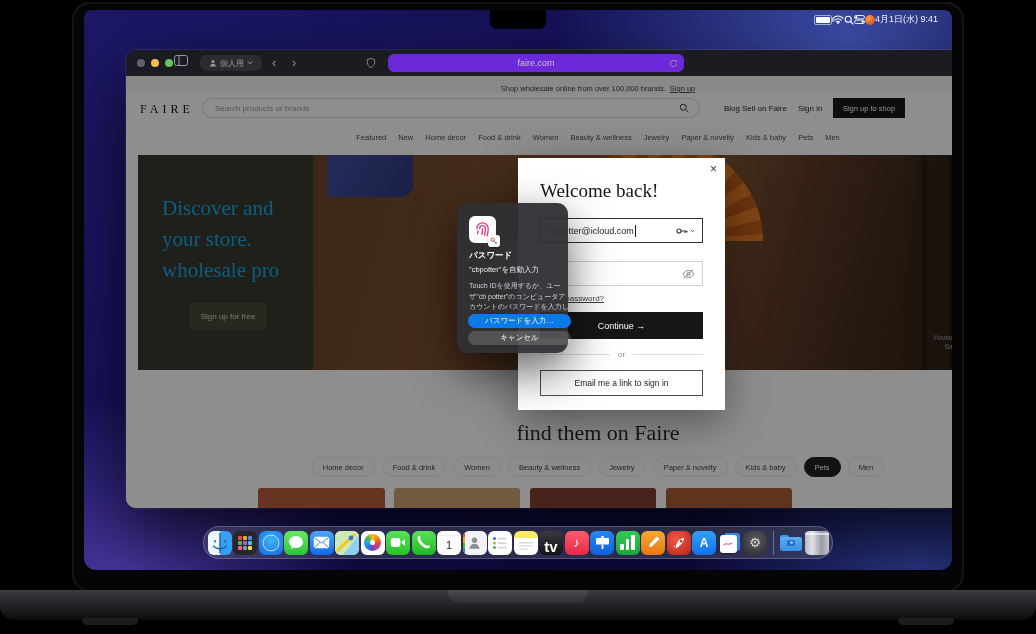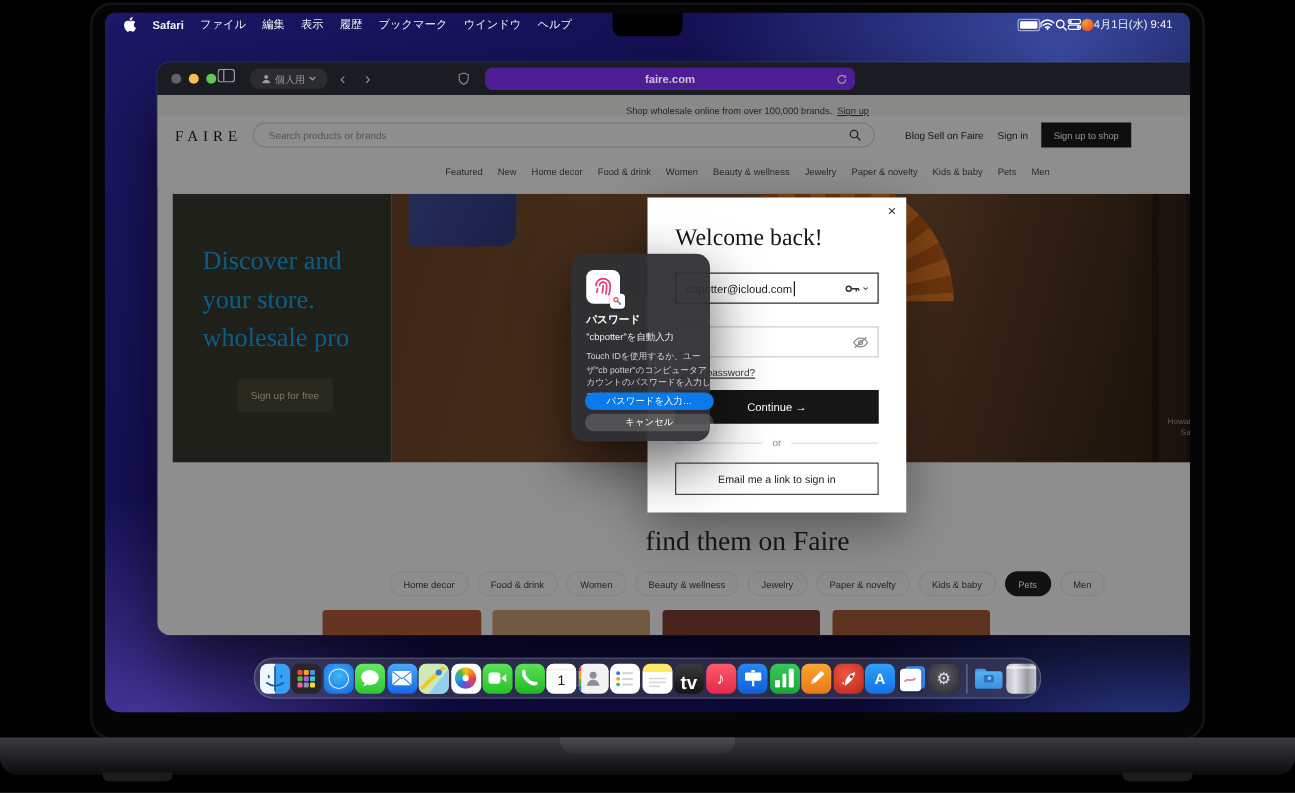--- a/index.html
+++ b/index.html
@@ -35,22 +35,22 @@
   .batt b{position:absolute;right:-3px;top:2px;width:2px;height:4px;background:rgba(255,255,255,.55);border-radius:0 1px 1px 0;}
   .avatar-dot{width:10px;height:10px;border-radius:50%;background:radial-gradient(circle at 35% 30%,#f6a03c,#e05a22 70%,#a83812);}
   
   .win{position:absolute;left:42px;top:40px;width:944px;height:458px;border-radius:10px;overflow:hidden;
        background:#1d1e23;box-shadow:0 28px 60px rgba(0,0,0,.65), 0 0 0 1px rgba(255,255,255,.09);z-index:3;}
   .titlebar{position:relative;height:26px;background:#1b1c21;border-bottom:1px solid #101014;}
   .tl{position:absolute;left:11px;top:9px;display:flex;gap:6px;}
   .tl i{width:8px;height:8px;border-radius:50%;}
   .tb-btn{position:absolute;top:5px;display:flex;align-items:center;justify-content:center;color:#9a9aa2;}
   .pill{border-radius:7px;background:rgba(255,255,255,.07);}
-  .addr{position:absolute;left:262px;top:4px;width:296px;height:18px;border-radius:6px;background:#4c1d95;
-        display:flex;align-items:center;justify-content:center;font-size:9px;color:#c6c6cc;font-weight:bold;}
+  .addr{position:absolute;left:262px;top:4px;width:296px;height:18px;border-radius:6px;background:#6d28d9;
+        display:flex;align-items:center;justify-content:center;font-size:9px;color:#c6c6cc;}
   .nav-arrow{font-size:13px;line-height:1;color:#8e8e96;}
   
   .webview{position:absolute;top:26px;left:0;right:0;bottom:0;background:#fff;overflow:hidden;}
   .banner{height:17px;background:#f6f5f2;display:flex;align-items:flex-end;justify-content:center;gap:4px;
           font-size:7.5px;color:#3d3d3a;}
   .banner .lnk{text-decoration:underline;}
   .sitehead{position:relative;height:31px;background:#fff;}
   .logo{position:absolute;left:14px;top:9px;font-size:12px;letter-spacing:4px;color:#121212;}
   .search{position:absolute;left:76px;top:5px;width:498px;height:20px;border:1px solid #d9d8d4;border-radius:11px;
           font-size:8px;color:#98978f;display:flex;align-items:center;padding:0 12px;background:#fff;box-sizing:border-box;}
@@ -146,35 +146,20 @@
   <div class="lid"></div>
   <div class="base">
     <div class="scoop"></div>
   </div>
   <div class="foot" style="left:82px;"></div>
   <div class="foot" style="left:898px;"></div>
 
   <div class="screen">
 
     <div class="menubar">
-      <div class="menus">
-        <span style="display:flex;">
-          <svg width="11" height="13" viewBox="0 0 14 17" fill="#fff">
-              <path d="M11.6 9.1c0-1.9 1.5-2.8 1.6-2.9-.9-1.3-2.2-1.5-2.7-1.5-1.2-.1-2.3.7-2.8.7-.6 0-1.5-.7-2.5-.7-1.3 0-2.5.8-3.1 1.9-1.4 2.3-.4 5.7 1 7.6.7 1 1.4 2 2.4 1.9 1 0 1.3-.6 2.5-.6s1.5.6 2.5.6 1.7-.9 2.3-1.8c.8-1.1 1-2.1 1.1-2.2-.1 0-2.2-.8-2.3-3zM9.6 3.3c.5-.7.9-1.6.8-2.5-.8 0-1.8.5-2.3 1.2-.5.6-1 1.6-.8 2.5.9.1 1.8-.5 2.3-1.2z"></path>
-            </svg>
-        </span>
-        <span class="app">Safari</span>
-        <span>ファイル</span>
-        <span>編集</span>
-        <span>表示</span>
-        <span>履歴</span>
-        <span>ブックマーク</span>
-        <span>ウインドウ</span>
-        <span>ヘルプ</span>
-      </div>
       <div class="status">
         <span class="batt">
             <i></i>
             <b></b>
           </span>
         <span style="display:flex;">
           <svg width="12" height="9" viewBox="0 0 12 9">
               <path d="M1 3.2C2.5 1.8 4.2 1 6 1s3.5.8 5 2.2M2.7 5.2C3.7 4.3 4.8 3.8 6 3.8s2.3.5 3.3 1.4M4.4 7c.5-.4 1-.6 1.6-.6s1.1.2 1.6.6" stroke="#fff" stroke-width="1.1" fill="none" stroke-linecap="round"></path>
               <circle cx="6" cy="8" r=".9" fill="#fff"></circle>
             </svg>

